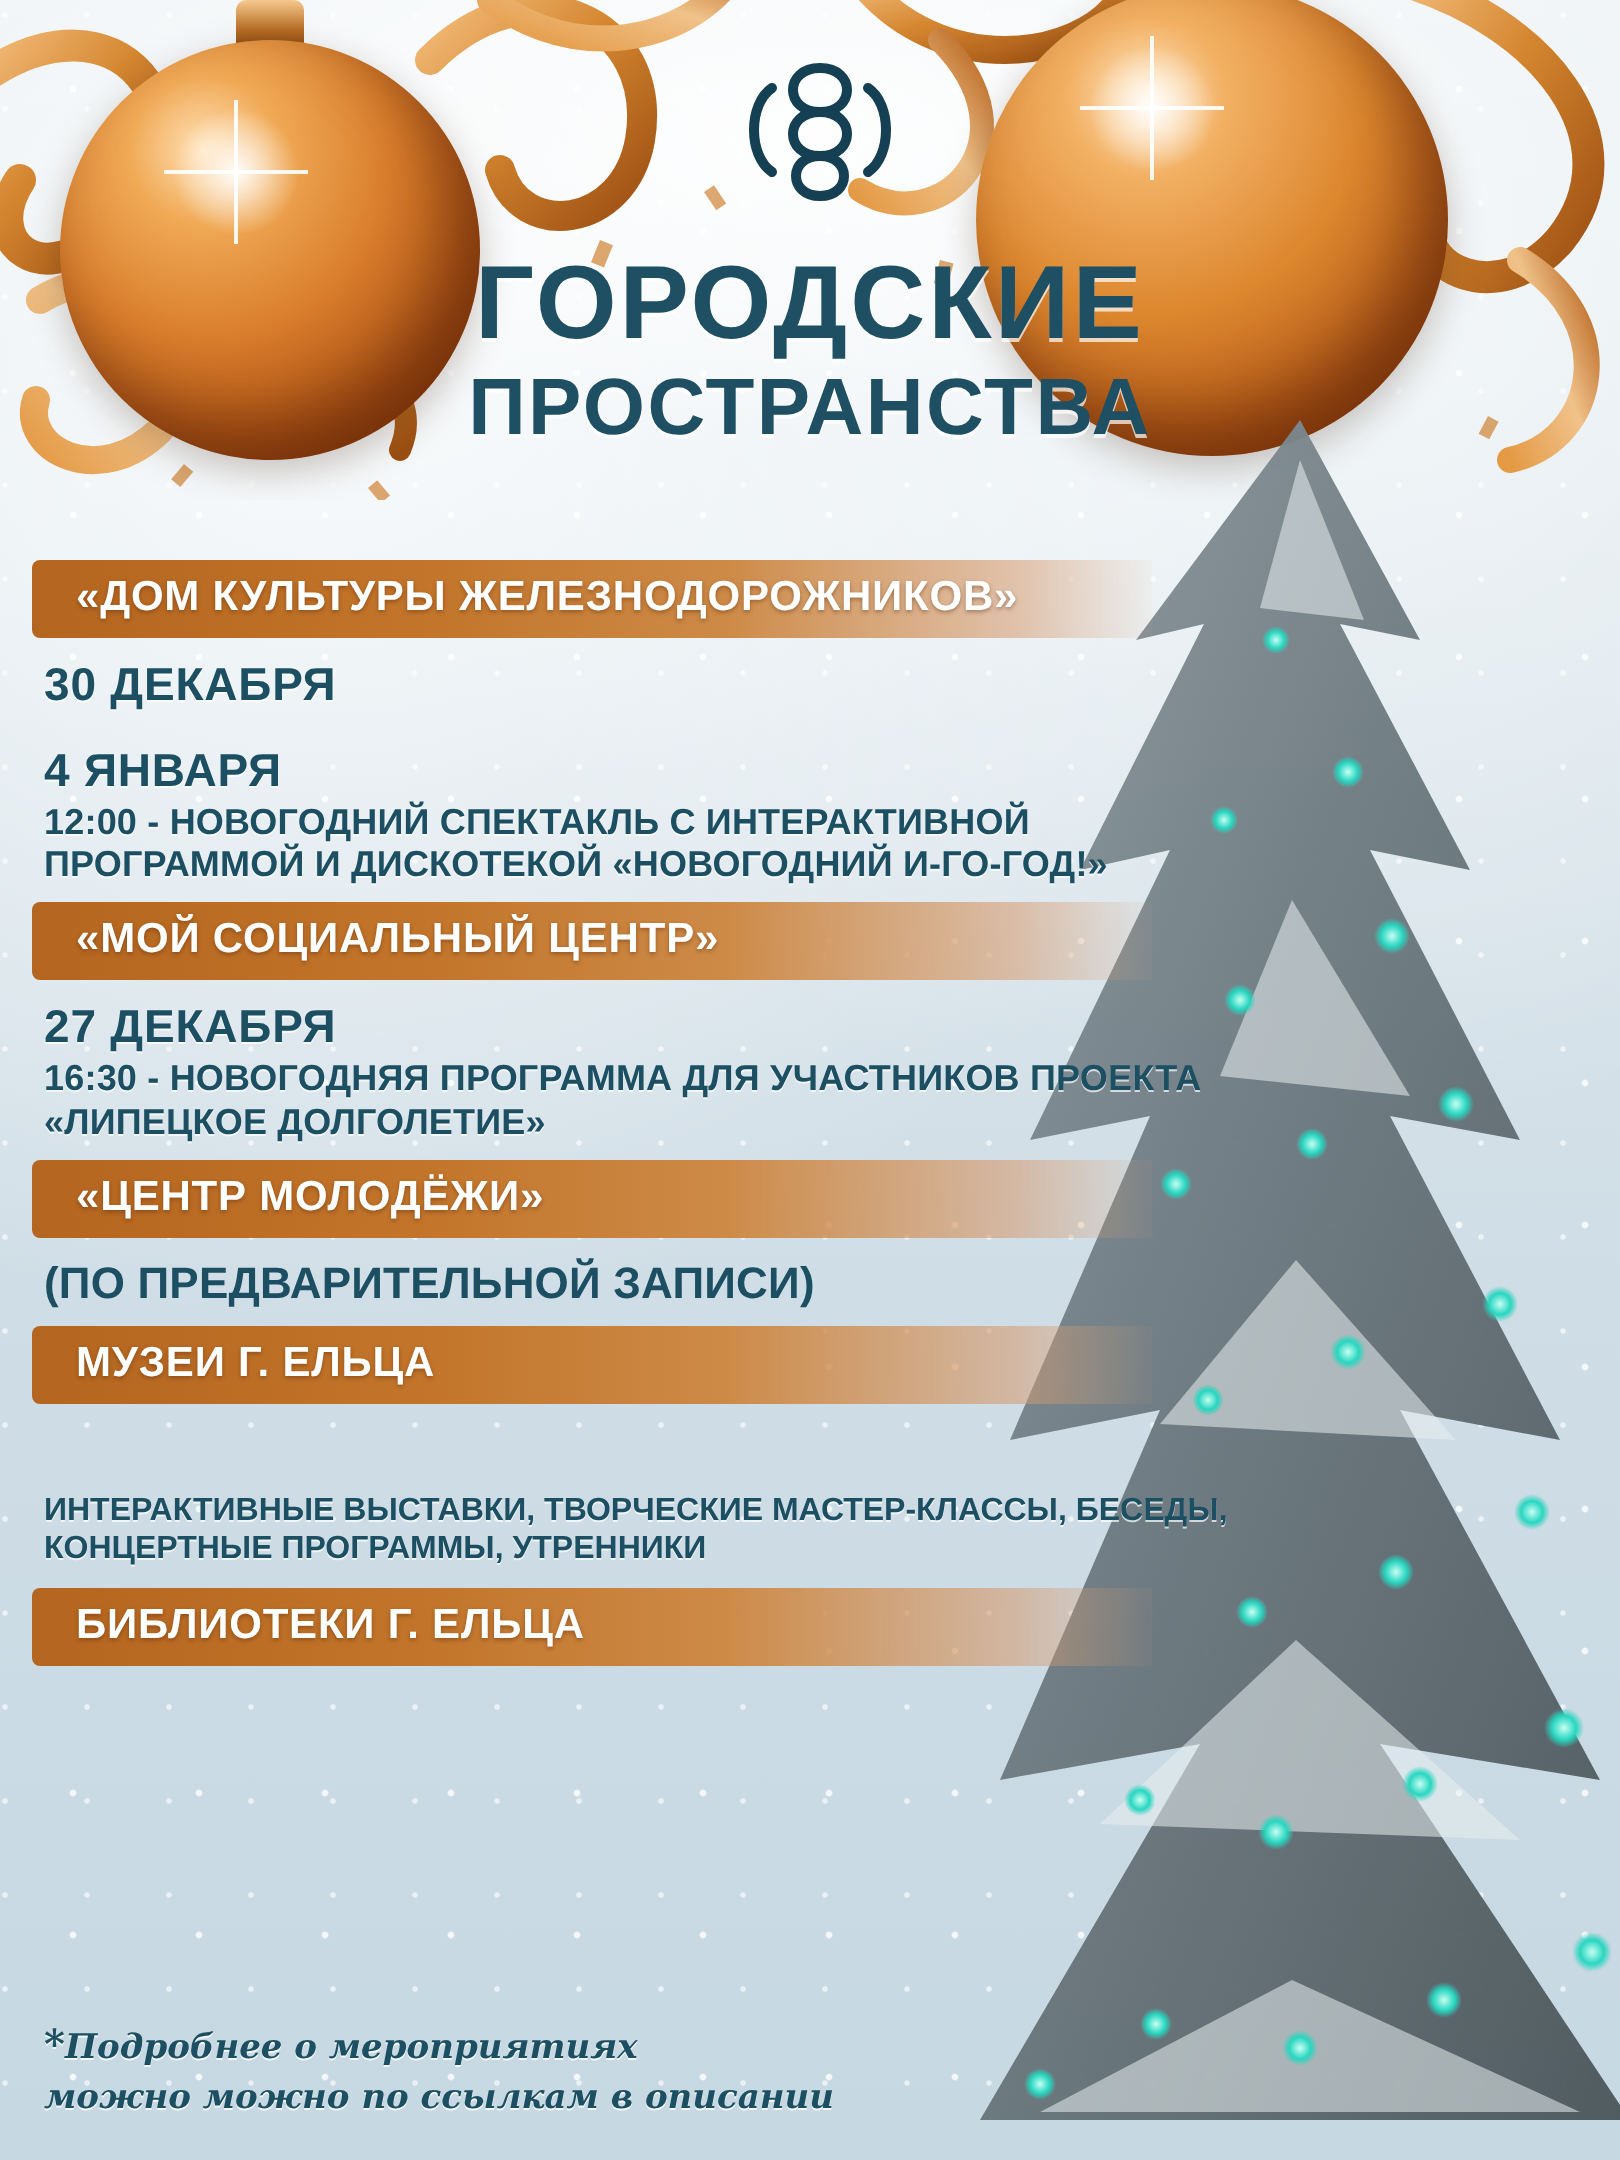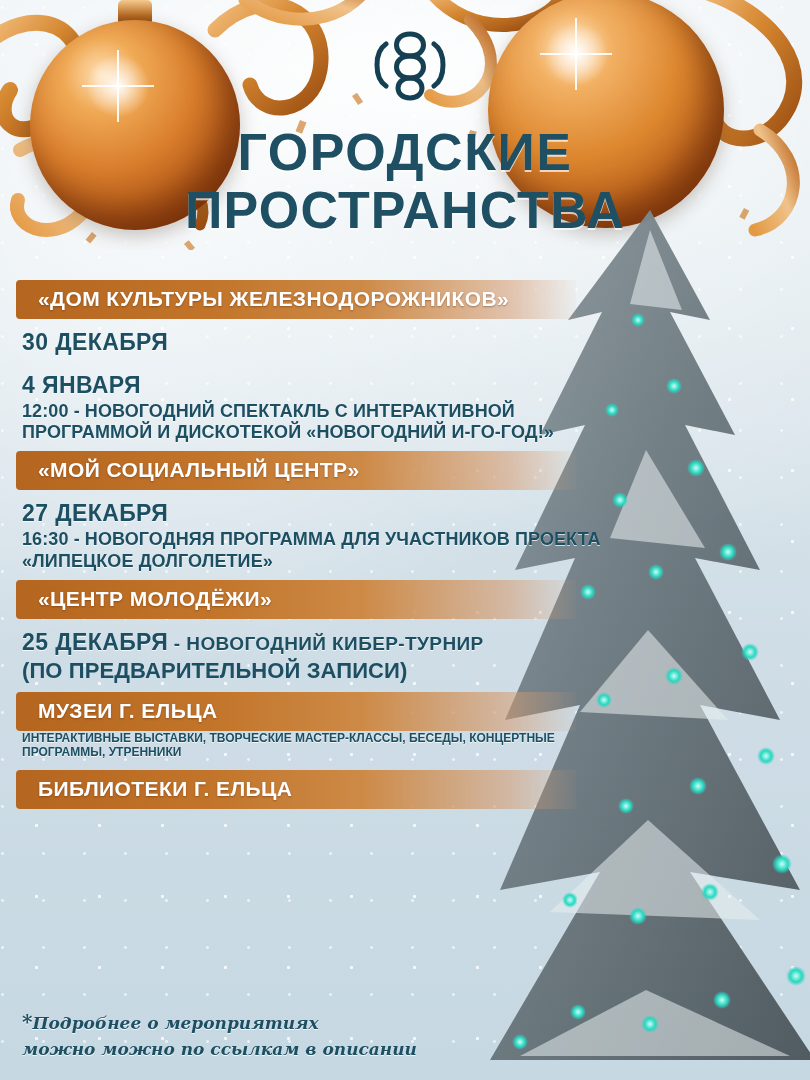--- a/index.html
+++ b/index.html
@@ -116,21 +116,21 @@
     font-size: 52px;
     letter-spacing: 1.5px;
     color: #1f4f63;
     text-transform: uppercase;
     line-height: 1;
     text-shadow: 0 2px 0 rgba(255,255,255,0.7);
   }
   .title-line2 {
     font-family: "Liberation Sans", sans-serif;
     font-weight: 700;
-    font-size: 52px;
+    font-size: 40px;
     letter-spacing: 1.2px;
     color: #1f4f63;
     text-transform: uppercase;
     line-height: 1;
     margin-top: 6px;
     text-shadow: 0 2px 0 rgba(255,255,255,0.7);
   }
 
   
   .tree {
@@ -200,24 +200,25 @@
     font-weight: 700;
     font-size: 22px;
     text-transform: uppercase;
     letter-spacing: 0.1px;
   }
   .desc {
     padding: 0 20px 6px 22px;
     max-width: 600px;
     color: #1d4f63;
     font-weight: 700;
-    font-size: 12px;
+    font-size: 16px;
     line-height: 1.2;
     text-transform: uppercase;
     text-shadow: 0 1px 0 rgba(255,255,255,0.7);
+    margin-top: 44px;
   }
 
   .footnote {
     position: absolute;
     left: 22px;
     bottom: 18px;
     z-index: 7;
     color: #1d4f63;
     font-family: "DejaVu Serif", serif;
     font-style: italic;
@@ -368,23 +369,20 @@
       <div class="venue-bar">«МОЙ СОЦИАЛЬНЫЙ ЦЕНТР»</div>
       <div class="entry">
         <div class="entry-date">27 ДЕКАБРЯ</div>
         <div class="entry-text">16:30 - НОВОГОДНЯЯ ПРОГРАММА ДЛЯ УЧАСТНИКОВ ПРОЕКТА «ЛИПЕЦКОЕ ДОЛГОЛЕТИЕ»</div>
       </div>
     </div>
 
     <div class="section">
       <div class="venue-bar">«ЦЕНТР МОЛОДЁЖИ»</div>
       <div class="entry">
-        <div class="entry-date">
-          <span>25 ДЕКАБРЯ</span><span class="suffix"> - НОВОГОДНИЙ КИБЕР-ТУРНИР</span>
-        </div>
         <div class="entry-note">(ПО ПРЕДВАРИТЕЛЬНОЙ ЗАПИСИ)</div>
       </div>
     </div>
 
     <div class="section">
       <div class="venue-bar">МУЗЕИ Г. ЕЛЬЦА</div>
       <div class="desc">ИНТЕРАКТИВНЫЕ ВЫСТАВКИ, ТВОРЧЕСКИЕ МАСТЕР-КЛАССЫ, БЕСЕДЫ, КОНЦЕРТНЫЕ ПРОГРАММЫ, УТРЕННИКИ</div>
     </div>
 
     <div class="section">

